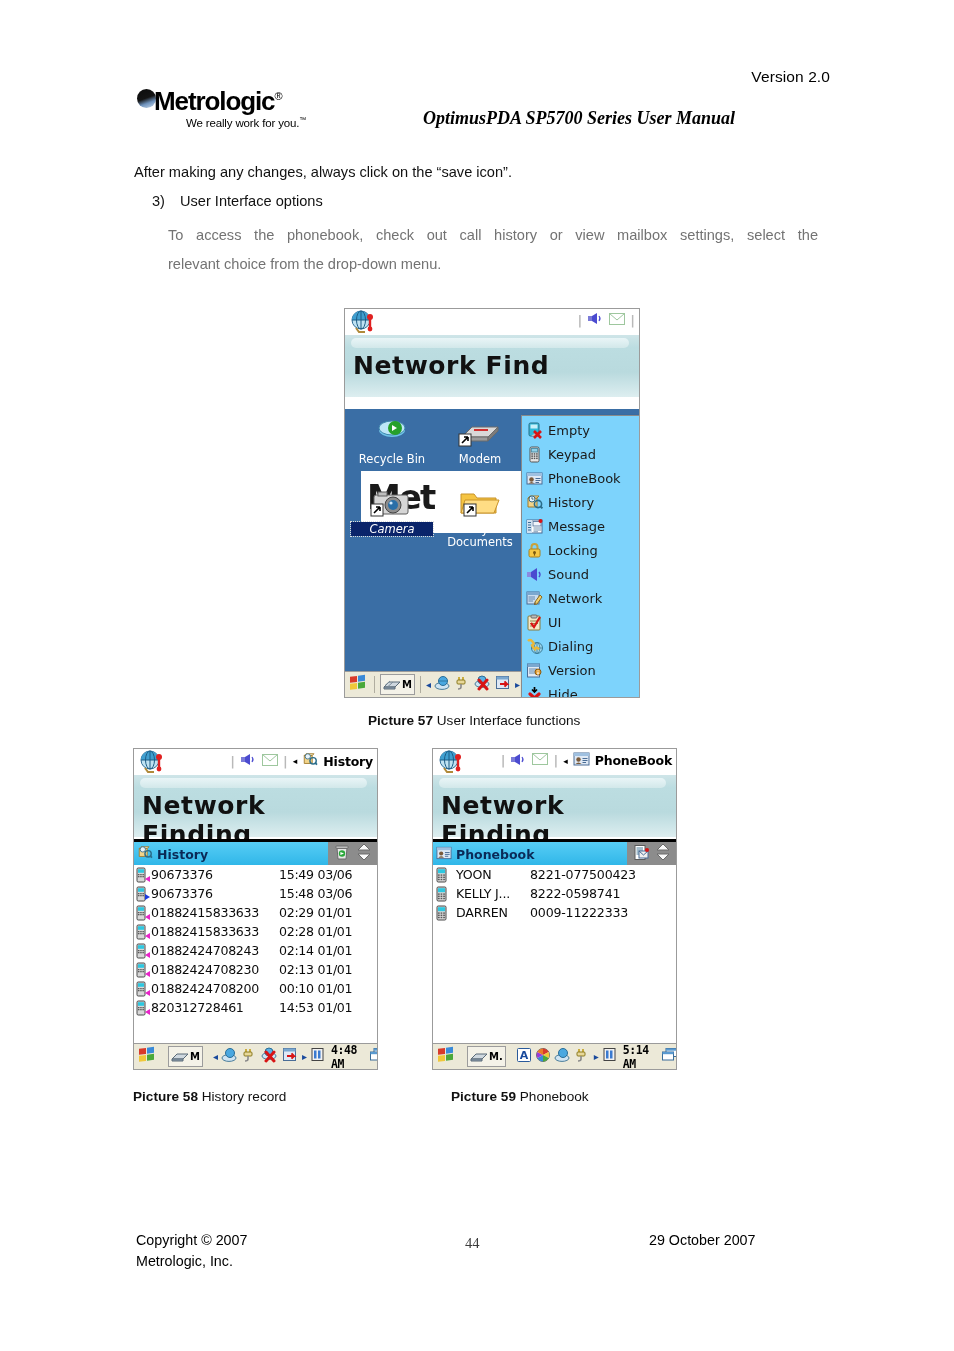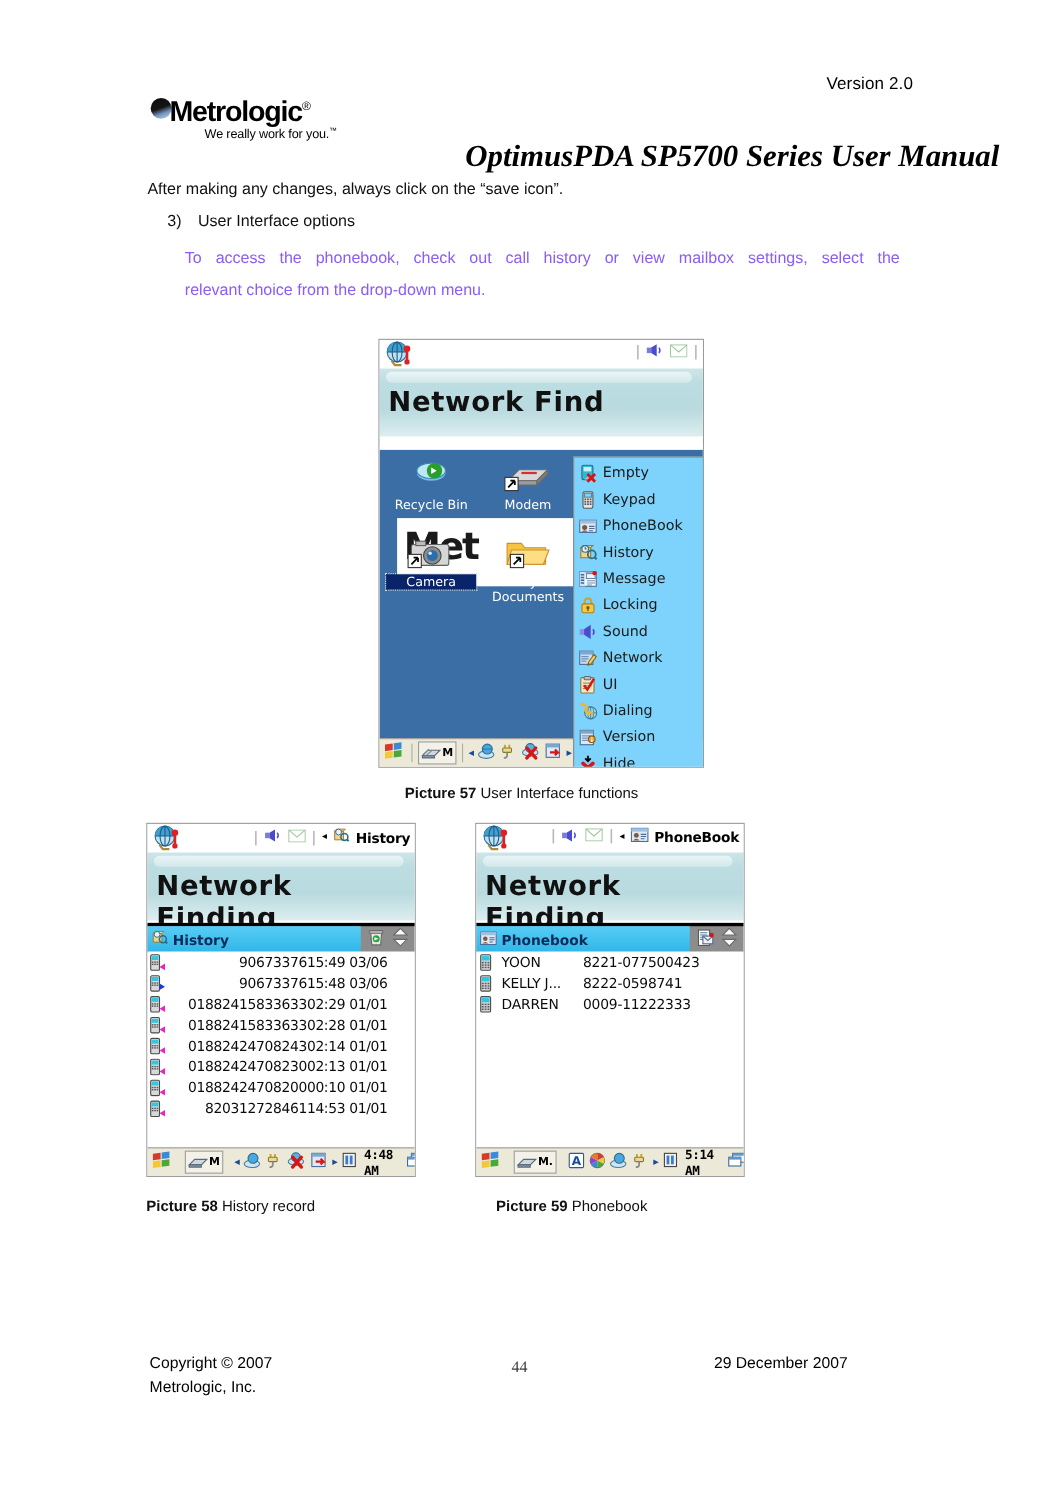--- a/index.html
+++ b/index.html
@@ -34,39 +34,38 @@
   #logo-word { position: absolute; left: 17px; top: 0; }
   #logo-reg { font-size: 11px; vertical-align: super; font-weight: normal; letter-spacing: 0; }
   #logo-tagline {
     position: absolute; left: 49px; top: 30px;
     font-size: 11.5px; letter-spacing: -.15px; white-space: nowrap;
   }
   #logo-tm { font-size: 7px; vertical-align: super; }
   #manual-title {
     position: absolute; left: 423px; top: 108px;
     font-family: "Liberation Serif", serif;
-    font-size: 28px; font-weight: bold; font-style: italic;
+    font-size: 18px; font-weight: bold; font-style: italic;
     white-space: nowrap;
-    margin-top: 19px;
   }
 
   
   .body-line {
     position: absolute;
     font-size: 14.6px;
     color: #111;
     white-space: nowrap;
   }
   #intro-line { left: 134px; top: 164px; }
   #item-num  { left: 152px; top: 193px; }
   #item-label{ left: 180px; top: 193px; }
 
   #para-justified {
     position: absolute; left: 168px; top: 221px; width: 650px;
-    font-size: 14.6px; line-height: 29px; color: #8b5cf6;
+    font-size: 14.6px; line-height: 29px; color: #737373;
     text-align: justify;
   }
   #para-justified .ln1 { display: block; text-align: justify; text-align-last: justify; }
   #para-justified .ln2 { display: block; }
 
   
   .pda {
     position: absolute;
     background: #ffffff;
     border: 1px solid #9b9b9b;
@@ -133,20 +132,21 @@
   .dt-icon {
     position: absolute; width: 86px;
     text-align: center; color: #ffffff;
     font-size: 11.5px; line-height: 13px;
     font-family: "DejaVu Sans", sans-serif;
   }
   .dt-glyph { display: block; height: 34px; position: relative; margin-bottom: 2px; }
   .dt-label-sel {
     background: #0a246a; color:#fff; padding: 0 18px;
     outline: 1px dotted #dcdcdc;
+    font-style: italic;
   }
   #dt-recycle { left: 4px; top: 8px; }
   #dt-modem   { left: 92px; top: 8px; }
   #dt-camera  { left: 4px; top: 78px; }
   #dt-mydocs  { left: 92px; top: 78px; }
   #dt-ie      { left: 4px; top: 152px; }
   #metro-watermark {
     position: absolute; left: 16px; top: 62px;
     width: 232px; height: 62px;
     background: #ffffff;
@@ -198,21 +198,21 @@
     padding: 0 5px 0 6px;
   }
   .list-rows { position: absolute; left: 0; right: 0; top: 116px; bottom: 26px; background: #fff; overflow: hidden; }
   .list-row {
     display: flex; align-items: center;
     height: 19px; padding-left: 2px;
     font-size: 12.6px; color: #0b0b0b;
     font-family: "DejaVu Sans", sans-serif;
   }
   .row-ico { width: 15px; height: 16px; flex: 0 0 15px; position: relative; margin-right: 0px; }
-  .hist-num { width: 128px; letter-spacing: -.3px; text-align: right; }
+  .hist-num { width: 128px; letter-spacing: -.3px; }
   .hist-time { letter-spacing: -.3px; }
   .pb-name { width: 74px; margin-left: 6px; letter-spacing: -.2px; }
   .pb-num  { letter-spacing: -.2px; }
 
   
   .caption {
     position: absolute;
     font-size: 13.6px; color: #111; white-space: nowrap;
   }
   .caption b { font-weight: bold; }
@@ -1137,14 +1137,14 @@
     </span>
   </div>
 </div>
 
 <div class="caption" id="cap59"><b>Picture 59</b><span> Phonebook</span></div>
 
 <div id="footer">
   <div id="copy1">Copyright © 2007</div>
   <div id="copy2">Metrologic, Inc.</div>
   <div id="pagenum">44</div>
-  <div id="docdate">29 December 2007</div>
+  <div id="docdate">29 October 2007</div>
 </div>
 
 </body></html>

